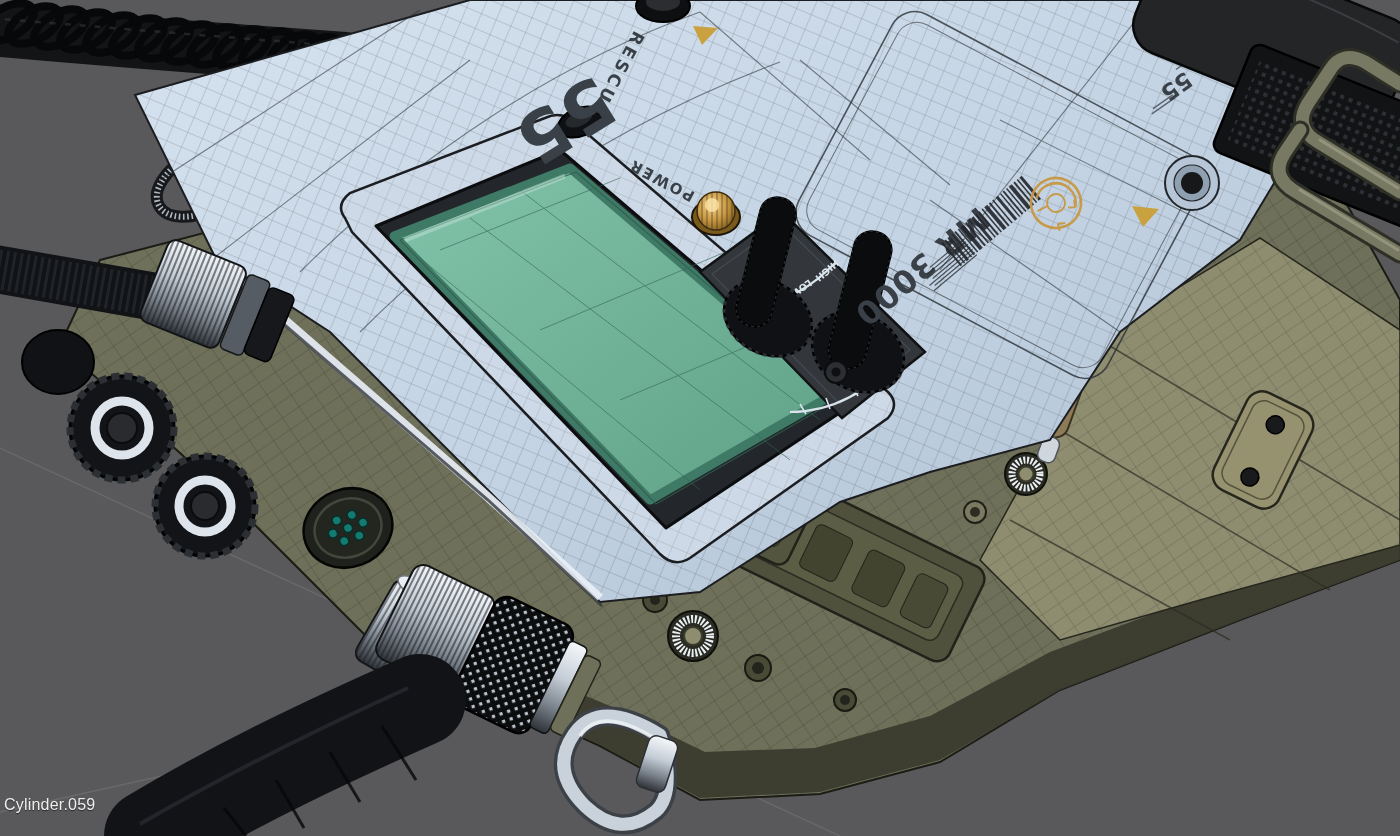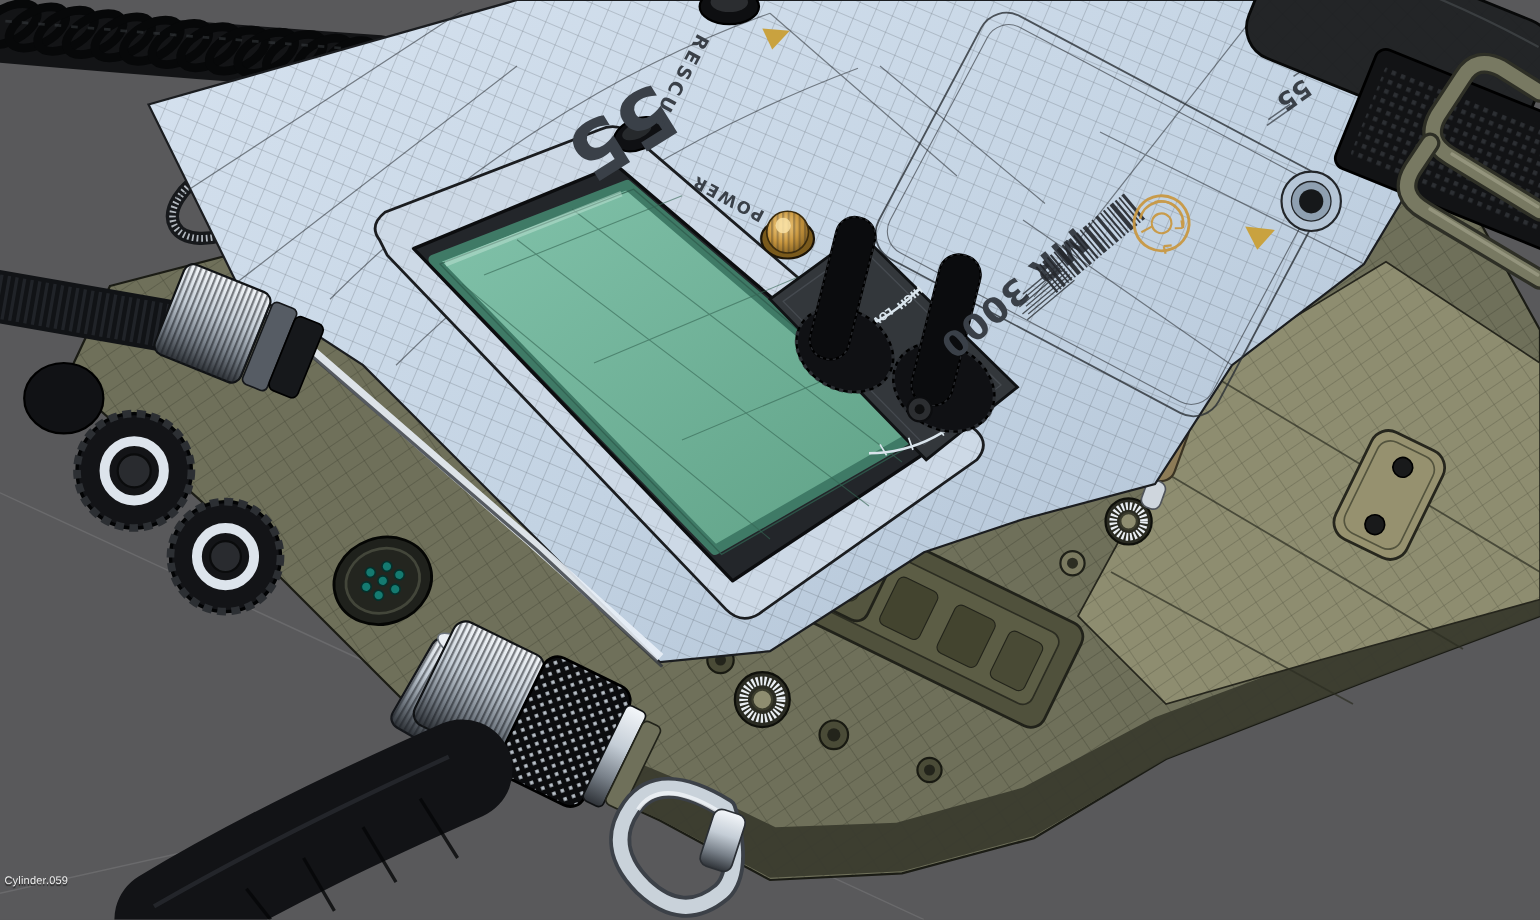--- a/index.html
+++ b/index.html
@@ -1,19 +1,19 @@
 <!DOCTYPE html>
 <html><head>
 <meta charset="utf-8">
 <style>
   html,body{margin:0;padding:0;width:1400px;height:836px;overflow:hidden;
     background:#59595b;font-family:"Liberation Sans",sans-serif;}
   #stage{position:relative;width:1400px;height:836px;}
   svg{position:absolute;left:0;top:0;}
-  .obj-label{position:absolute;left:4px;top:796px;font-size:10px;color:#efefef;
+  .obj-label{position:absolute;left:4px;top:796px;font-size:16px;color:#efefef;
     text-shadow:0 1px 1px rgba(0,0,0,.6);letter-spacing:.2px;}
   text{font-family:"DejaVu Sans","Liberation Sans",sans-serif;}
 </style>
 </head>
 <body>
 
 <div id="stage">
 <svg width="1400" height="836" viewBox="0 0 1400 836">
   <defs>
     <linearGradient id="faceG" x1="0" y1="0" x2="1" y2="1">

